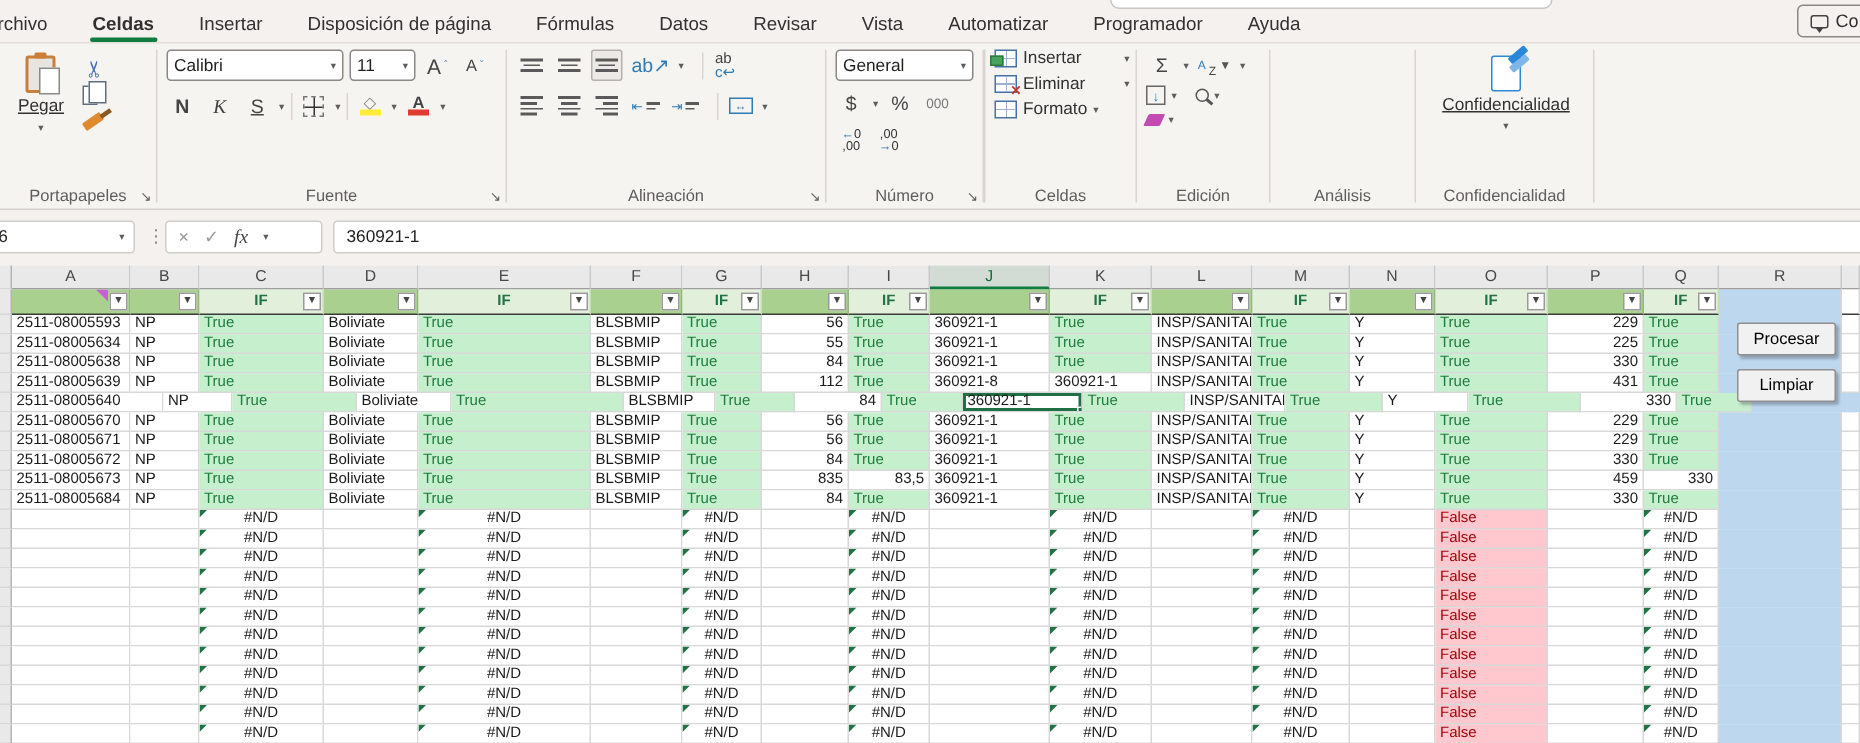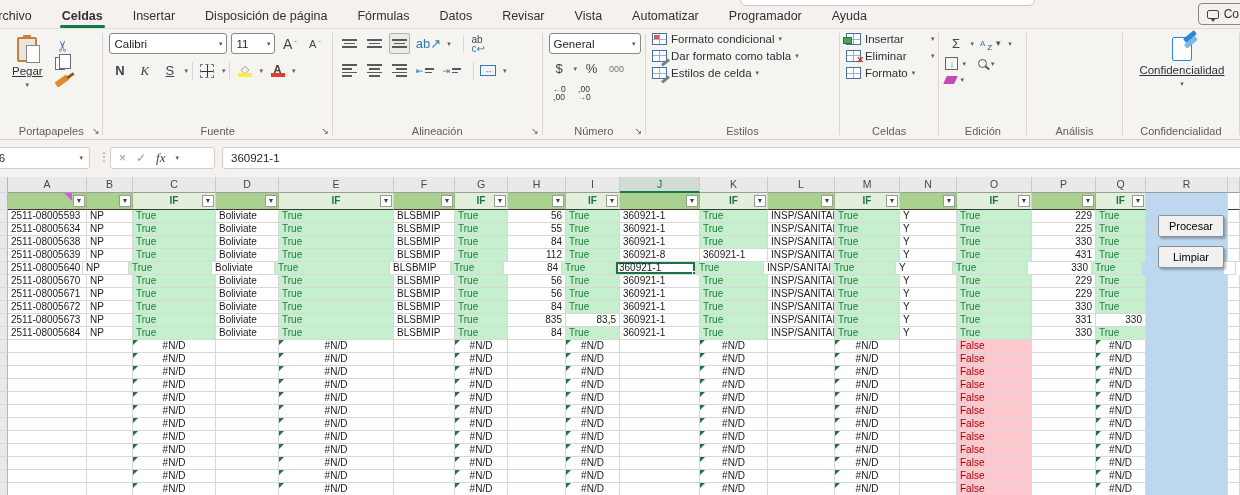--- a/index.html
+++ b/index.html
@@ -351,38 +351,20 @@
       <span class="smallbtn">
           <span class="dec-ic">,00<br><span class="arr">→</span>0</span>
         </span>
     </div>
     <div class="rg-label">Número</div>
     <span class="launcher">↘</span>
   </div>
 
   <div class="vsep"></div>
 
-  <div class="rgroup" style="width:196px">
-    <div class="rowline">
-      <span class="mini-grid acc-red"></span>
-      <span style="font-size:11.5px;color:#323130">Formato condicional</span>
-      <span class="chev">▾</span>
-    </div>
-    <div class="rowline" style="margin-top:5px;">
-      <span class="mini-grid acc-pen"></span>
-      <span style="font-size:11.5px;color:#323130">Dar formato como tabla</span>
-      <span class="chev">▾</span>
-    </div>
-    <div class="rowline" style="margin-top:5px;">
-      <span class="mini-grid acc-pen"></span>
-      <span style="font-size:11.5px;color:#323130">Estilos de celda</span>
-      <span class="chev">▾</span>
-    </div>
-    <div class="rg-label">Estilos</div>
-  </div>
 
   <div class="vsep"></div>
 
   <div class="rgroup" style="width:100px">
     <div class="rowline">
       <span class="mini-grid acc-green"></span>
       <span style="font-size:11.5px;color:#323130">Insertar</span>
       <span class="chev" style="margin-left:auto">▾</span>
     </div>
     <div class="rowline" style="margin-top:5px;">
@@ -604,21 +586,21 @@
       <div class="cell" style="width: 65px; height: 13px; line-height: 12px; background: rgb(198, 239, 206); color: rgb(30, 124, 60);">True</div>
       <div class="cell" style="width: 57px; height: 13px; line-height: 12px;">Y</div>
       <div class="cell" style="width: 75px; height: 13px; line-height: 12px; background: rgb(198, 239, 206); color: rgb(30, 124, 60);">True</div>
       <div class="cell num" style="width: 64px; height: 13px; line-height: 12px;">431</div>
       <div class="cell" style="width: 50px; height: 13px; line-height: 12px; background: rgb(198, 239, 206); color: rgb(30, 124, 60);">True</div>
       <div class="cell" style="width: 82px; height: 13px; line-height: 12px; background: rgb(189, 215, 238); border-bottom: 1px solid rgb(189, 215, 238);"></div>
       <div class="cell" style="width: 12px; height: 13px; line-height: 12px;"></div>
     </div>
     <div class="grow">
       <div class="cell rowhdr" style="width: 8px; height: 13px;"></div>
-      <div class="cell" style="width: 75px; height: 13px; line-height: 12px;">2511-08005640</div>
+      <div class="cell" style="width: 101px; height: 13px; line-height: 12px;">2511-08005640</div>
       <div class="cell" style="width: 46px; height: 13px; line-height: 12px;">NP</div>
       <div class="cell" style="width: 83px; height: 13px; line-height: 12px; background: rgb(198, 239, 206); color: rgb(30, 124, 60);">True</div>
       <div class="cell" style="width: 63px; height: 13px; line-height: 12px;">Boliviate</div>
       <div class="cell" style="width: 115px; height: 13px; line-height: 12px; background: rgb(198, 239, 206); color: rgb(30, 124, 60);">True</div>
       <div class="cell" style="width: 61px; height: 13px; line-height: 12px;">BLSBMIP</div>
       <div class="cell" style="width: 53px; height: 13px; line-height: 12px; background: rgb(198, 239, 206); color: rgb(30, 124, 60);">True</div>
       <div class="cell num" style="width: 58px; height: 13px; line-height: 12px;">84</div>
       <div class="cell" style="width: 54px; height: 13px; line-height: 12px; background: rgb(198, 239, 206); color: rgb(30, 124, 60);">True</div>
       <div class="cell sel" style="width: 80px; height: 13px; line-height: 12px;">360921-1<div class="handle"></div></div>
       <div class="cell" style="width: 68px; height: 13px; line-height: 12px; background: rgb(198, 239, 206); color: rgb(30, 124, 60);">True</div>
@@ -707,21 +689,21 @@
       <div class="cell" style="width: 61px; height: 13px; line-height: 12px;">BLSBMIP</div>
       <div class="cell" style="width: 53px; height: 13px; line-height: 12px; background: rgb(198, 239, 206); color: rgb(30, 124, 60);">True</div>
       <div class="cell num" style="width: 58px; height: 13px; line-height: 12px;">835</div>
       <div class="cell num" style="width: 54px; height: 13px; line-height: 12px;">83,5</div>
       <div class="cell" style="width: 80px; height: 13px; line-height: 12px;">360921-1</div>
       <div class="cell" style="width: 68px; height: 13px; line-height: 12px; background: rgb(198, 239, 206); color: rgb(30, 124, 60);">True</div>
       <div class="cell" style="width: 67px; height: 13px; line-height: 12px;">INSP/SANITARIA</div>
       <div class="cell" style="width: 65px; height: 13px; line-height: 12px; background: rgb(198, 239, 206); color: rgb(30, 124, 60);">True</div>
       <div class="cell" style="width: 57px; height: 13px; line-height: 12px;">Y</div>
       <div class="cell" style="width: 75px; height: 13px; line-height: 12px; background: rgb(198, 239, 206); color: rgb(30, 124, 60);">True</div>
-      <div class="cell num" style="width: 64px; height: 13px; line-height: 12px;">331</div>
+      <div class="cell num" style="width: 64px; height: 13px; line-height: 12px;">459</div>
       <div class="cell num" style="width: 50px; height: 13px; line-height: 12px;">330</div>
       <div class="cell" style="width: 82px; height: 13px; line-height: 12px; background: rgb(189, 215, 238); border-bottom: 1px solid rgb(189, 215, 238);"></div>
       <div class="cell" style="width: 12px; height: 13px; line-height: 12px;"></div>
     </div>
     <div class="grow">
       <div class="cell rowhdr" style="width: 8px; height: 13px;"></div>
       <div class="cell" style="width: 79px; height: 13px; line-height: 12px;">2511-08005684</div>
       <div class="cell" style="width: 46px; height: 13px; line-height: 12px;">NP</div>
       <div class="cell" style="width: 83px; height: 13px; line-height: 12px; background: rgb(198, 239, 206); color: rgb(30, 124, 60);">True</div>
       <div class="cell" style="width: 63px; height: 13px; line-height: 12px;">Boliviate</div>

